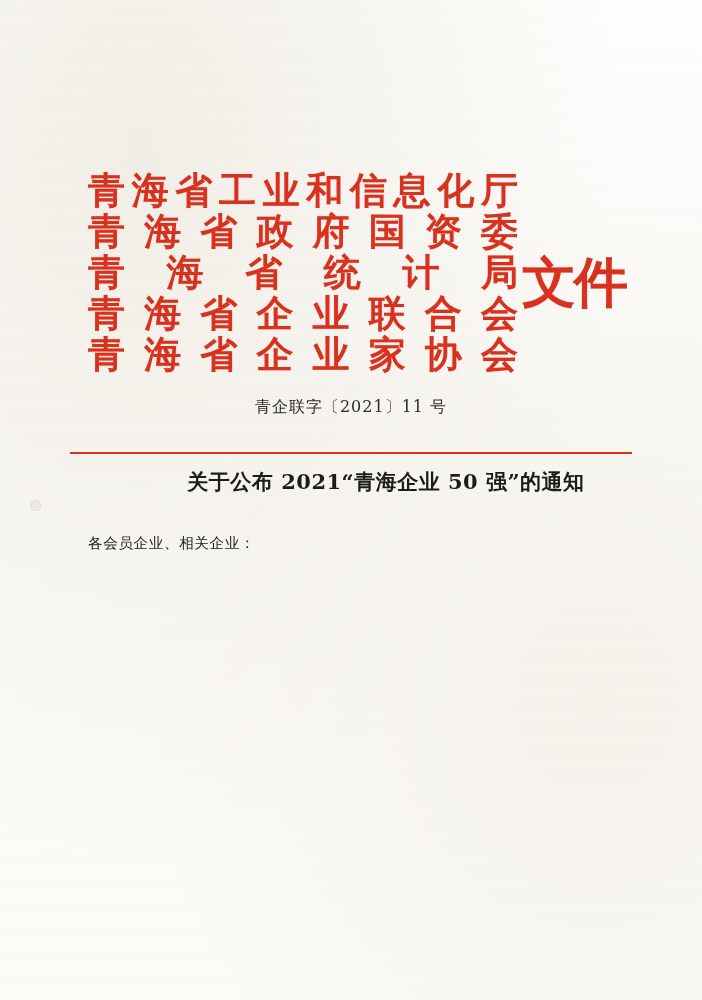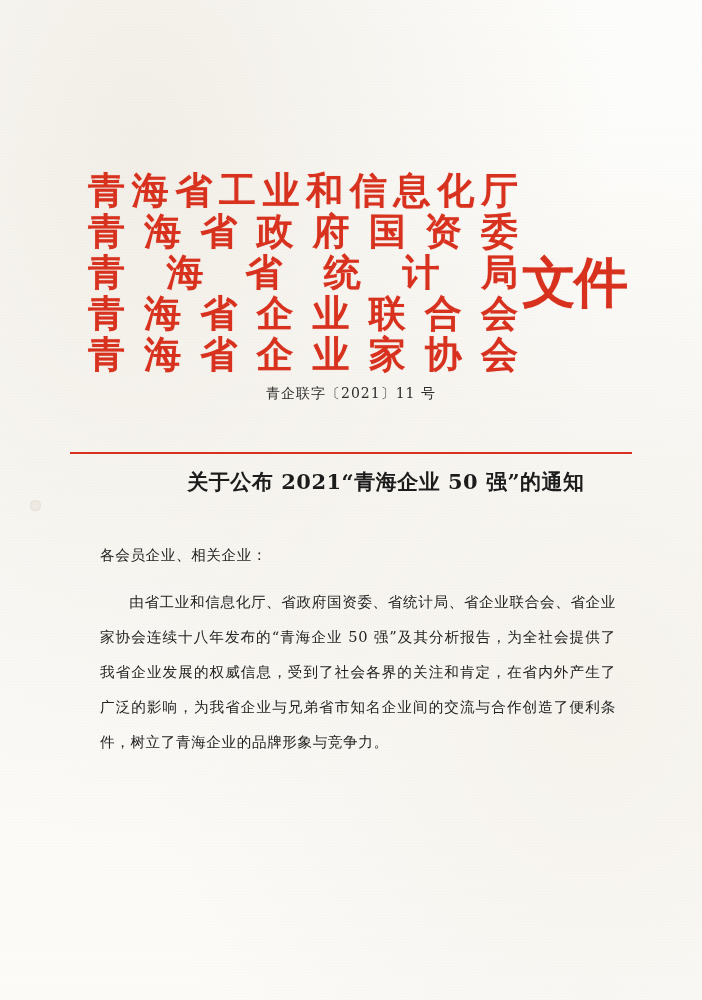--- a/index.html
+++ b/index.html
@@ -66,22 +66,22 @@
     color: #d8321f;
     font-family: "DejaVu Serif", "Liberation Serif", serif;
     font-weight: 700;
     font-size: 54px;
     line-height: 56px;
     letter-spacing: -2px;
     text-shadow: 0 0 1px rgba(216,50,31,0.35);
   }
   .doc-number {
     text-align: center;
-    margin-top: 10px;
-    font-size: 14px;
+    margin-top: 22px;
+    font-size: 16px;
     color: #2b2b2b;
     letter-spacing: 1px;
     font-family: "DejaVu Serif", "Liberation Serif", serif;
   }
   .red-rule {
     margin: 10px 70px 0 70px;
     height: 2px;
     background: #d8321f;
     position: absolute;
     left: 0;
@@ -107,21 +107,21 @@
     left: 88px;
     width: 540px;
     font-size: 14.6px;
     line-height: 35px;
     color: #232323;
     letter-spacing: 0.6px;
     text-align: justify;
     font-family: "DejaVu Serif", "Liberation Serif", serif;
   }
   .body-text p {
-    margin: 12px;
+    margin: 0;
   }
   .indent { text-indent: 2em; }
   .punch-hole {
     position: absolute;
     left: 30px;
     top: 500px;
     width: 11px;
     height: 11px;
     border-radius: 50%;
     background: #efeae2;
@@ -198,16 +198,15 @@
 
     <div class="doc-number">青企联字〔2021〕11 号</div>
   </div>
 
   <div class="red-rule"></div>
 
   <div class="title">关于公布 2021“青海企业 50 强”的通知</div>
 
   <div class="body-text">
     <p>各会员企业、相关企业：</p>
-    <p class="indent">由省工业和信息化厅、省政府国资委、省统计局、省企业联合会、省企业家协会连续十八年发布的“青海企业 50 强”及其分析报告，为全社会提供了我省企业发展的权威信息，受到了社会各界的关注和肯定，在省内外产生了广泛的影响，为我省企业与兄弟省市知名企业间的交流与合作创造了便利条件，树立了青海企业的品牌形象与竞争力。</p>
   </div>
 
 </div>
 
 </body></html>

